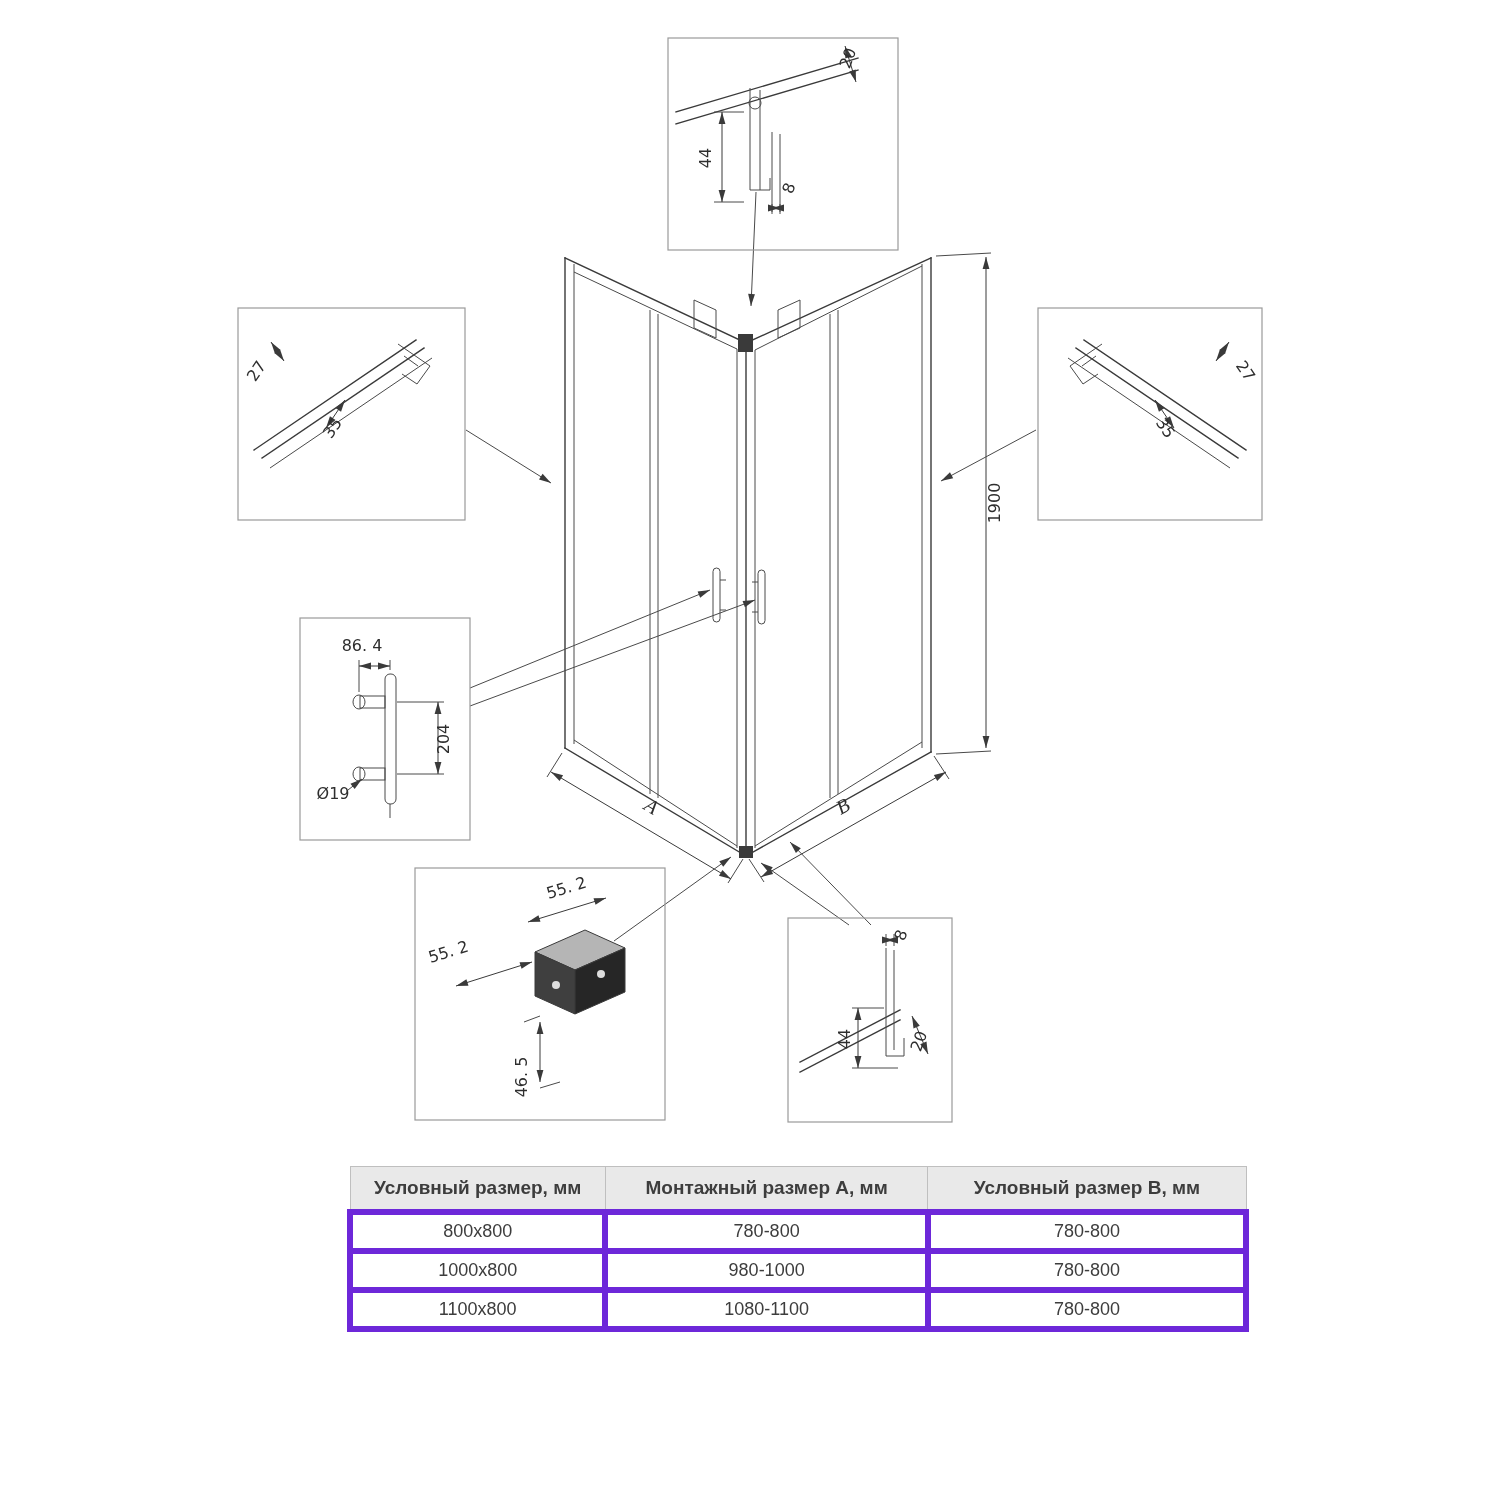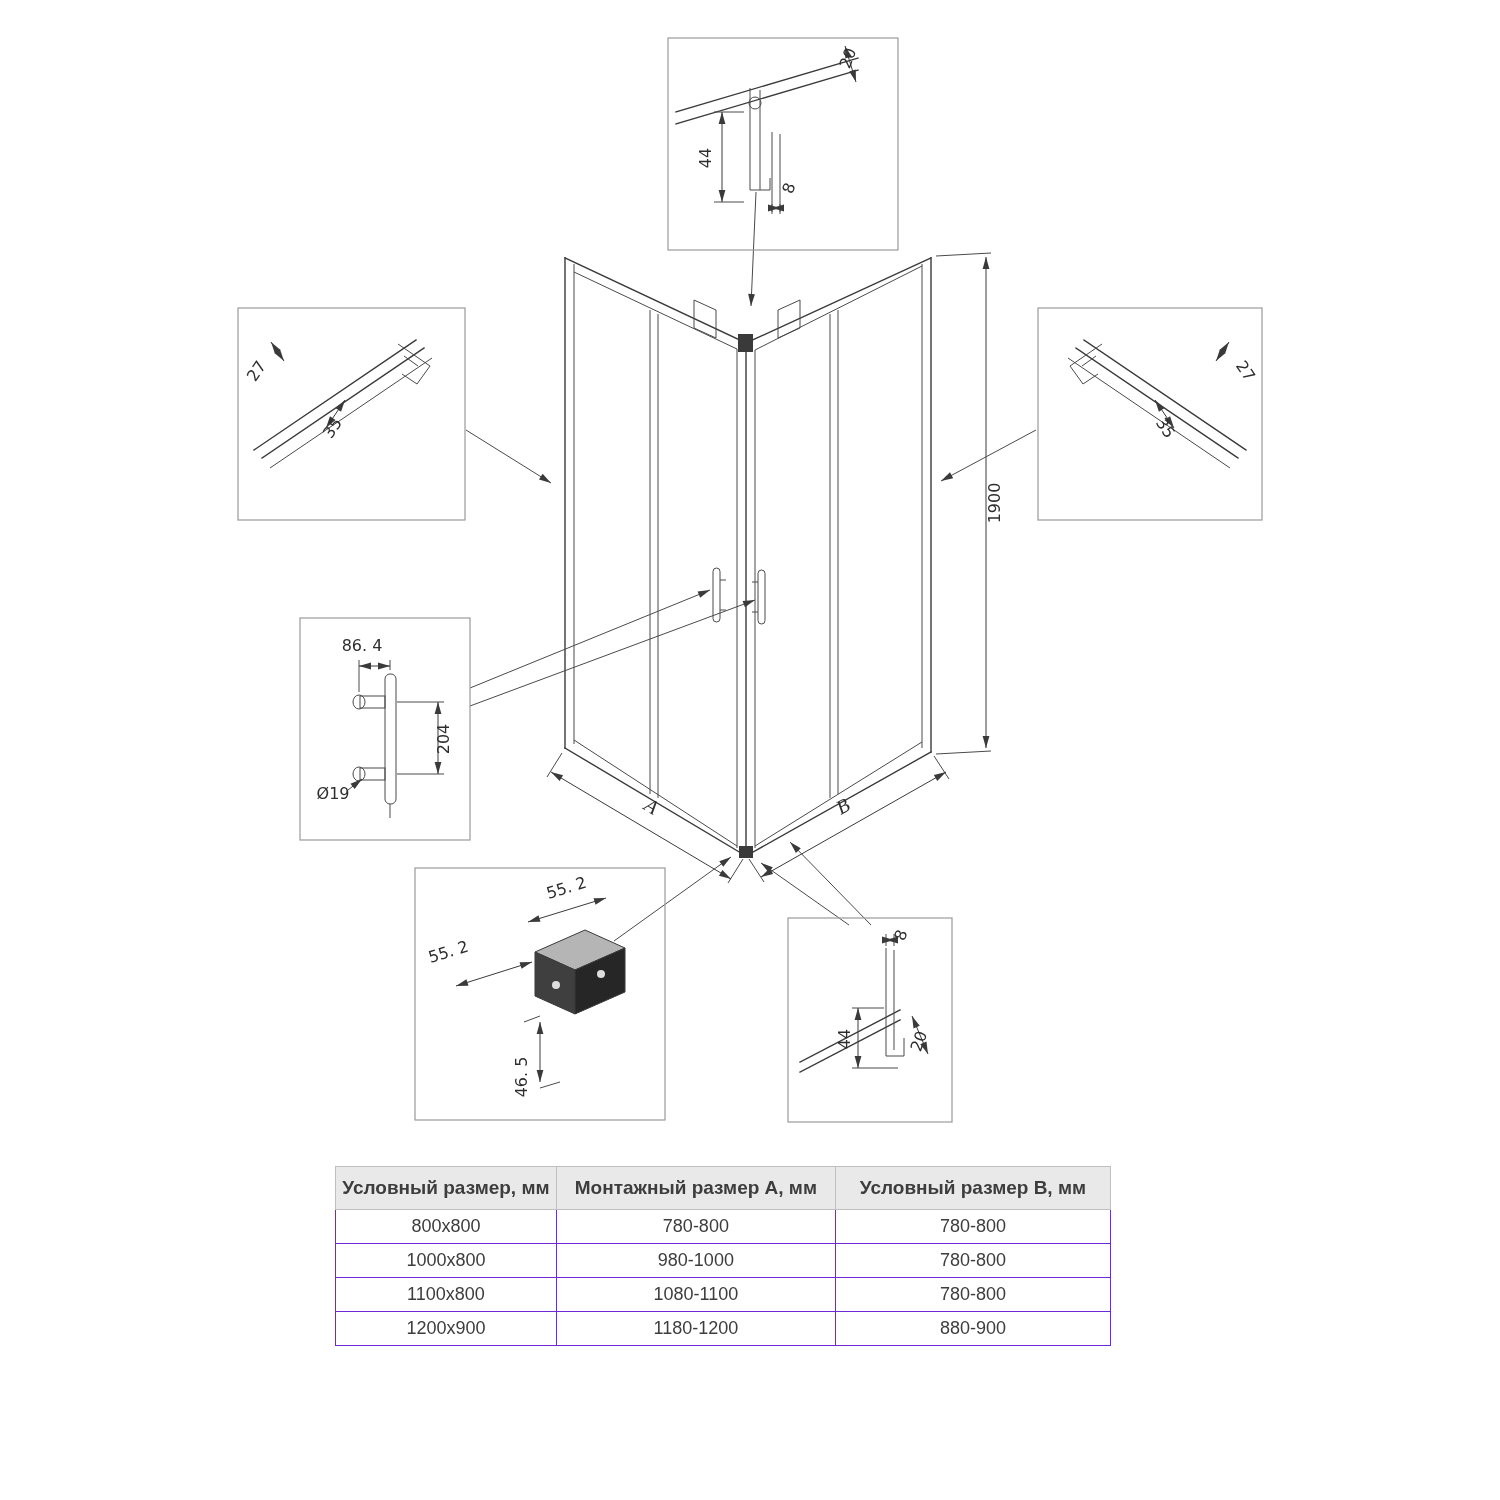--- a/index.html
+++ b/index.html
@@ -11,25 +11,25 @@
   .ln   { stroke:#3a3a3a; stroke-width:1.4; fill:none; stroke-linecap:square; }
   .thin { stroke:#4a4a4a; stroke-width:1;   fill:none; }
   .box  { stroke:#9a9a9a; stroke-width:1.2; fill:none; }
   .dim  { stroke:#3a3a3a; stroke-width:1; fill:none;
           marker-start:url(#arr); marker-end:url(#arr); }
   .lead { stroke:#4a4a4a; stroke-width:1; fill:none; marker-end:url(#arr); }
 
   svg text { font-family:"DejaVu Sans", sans-serif; font-size:16px; fill:#2e2e2e; }
   svg text.ab { font-family:"Liberation Serif", serif; font-style:italic; font-size:20px; }
 
-  .tbl { position:absolute; left:335px; top:1166px; width:776px;
+  .tbl { position:absolute; left:347px; top:1166px; width:902px;
          border-collapse:collapse; background:#fff; color:#3d3d3d; }
   .tbl th { background:#e9e9e9; border:1px solid #bfbfbf; font-size:19px;
             font-weight:700; padding:10px 4px; text-align:center; }
-  .tbl td { border:1px solid #6d28d9; font-size:18px; padding:6px 4px; text-align:center; }
+  .tbl td { border:6px solid #6d28d9; font-size:18px; padding:6px 4px; text-align:center; }
 </style>
 </head>
 <body>
 
 <div class="page">
 
 <svg class="drawing" width="1500" height="1160" viewBox="0 0 1500 1160">
   <defs>
     <marker id="arr" viewBox="0 0 14 10" refX="13" refY="5" markerWidth="14" markerHeight="10" orient="auto-start-reverse" markerUnits="userSpaceOnUse">
       <path d="M13,5 L1,1.6 L1,8.4 Z" fill="#3a3a3a"></path>
@@ -217,21 +217,16 @@
     <tr>
       <td>1000x800</td>
       <td>980-1000</td>
       <td>780-800</td>
     </tr>
     <tr>
       <td>1100x800</td>
       <td>1080-1100</td>
       <td>780-800</td>
     </tr>
-    <tr>
-      <td>1200x900</td>
-      <td>1180-1200</td>
-      <td>880-900</td>
-    </tr>
   </tbody>
 </table>
 
 </div>
 
 </body></html>

